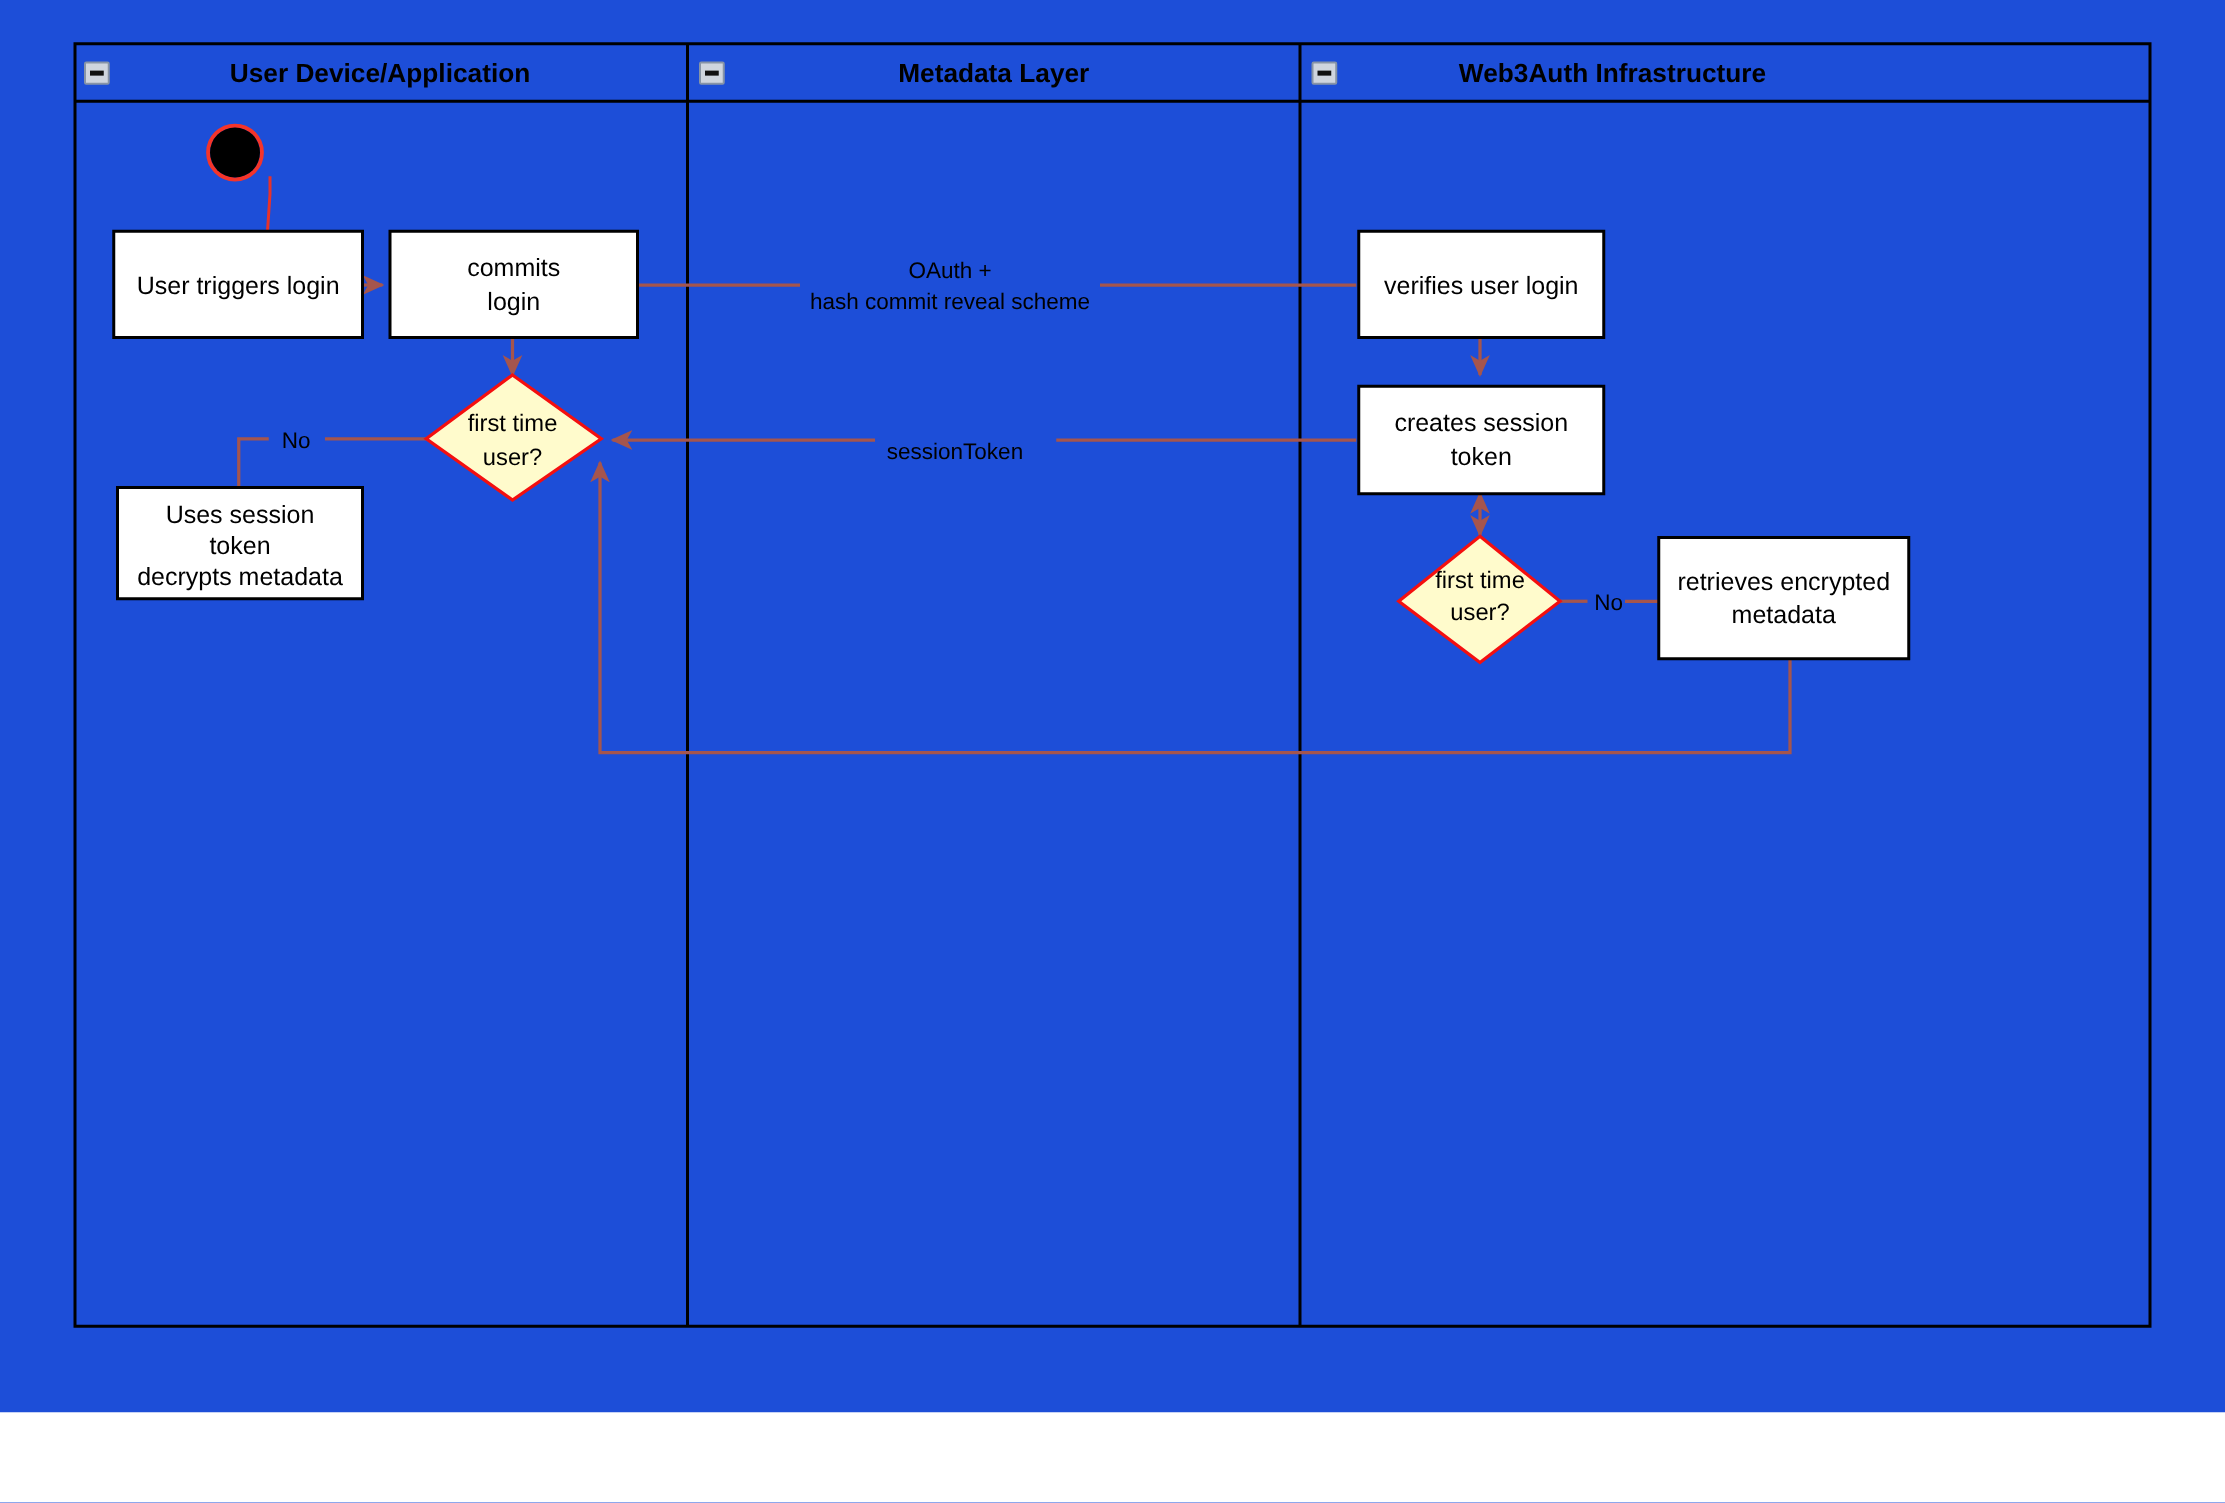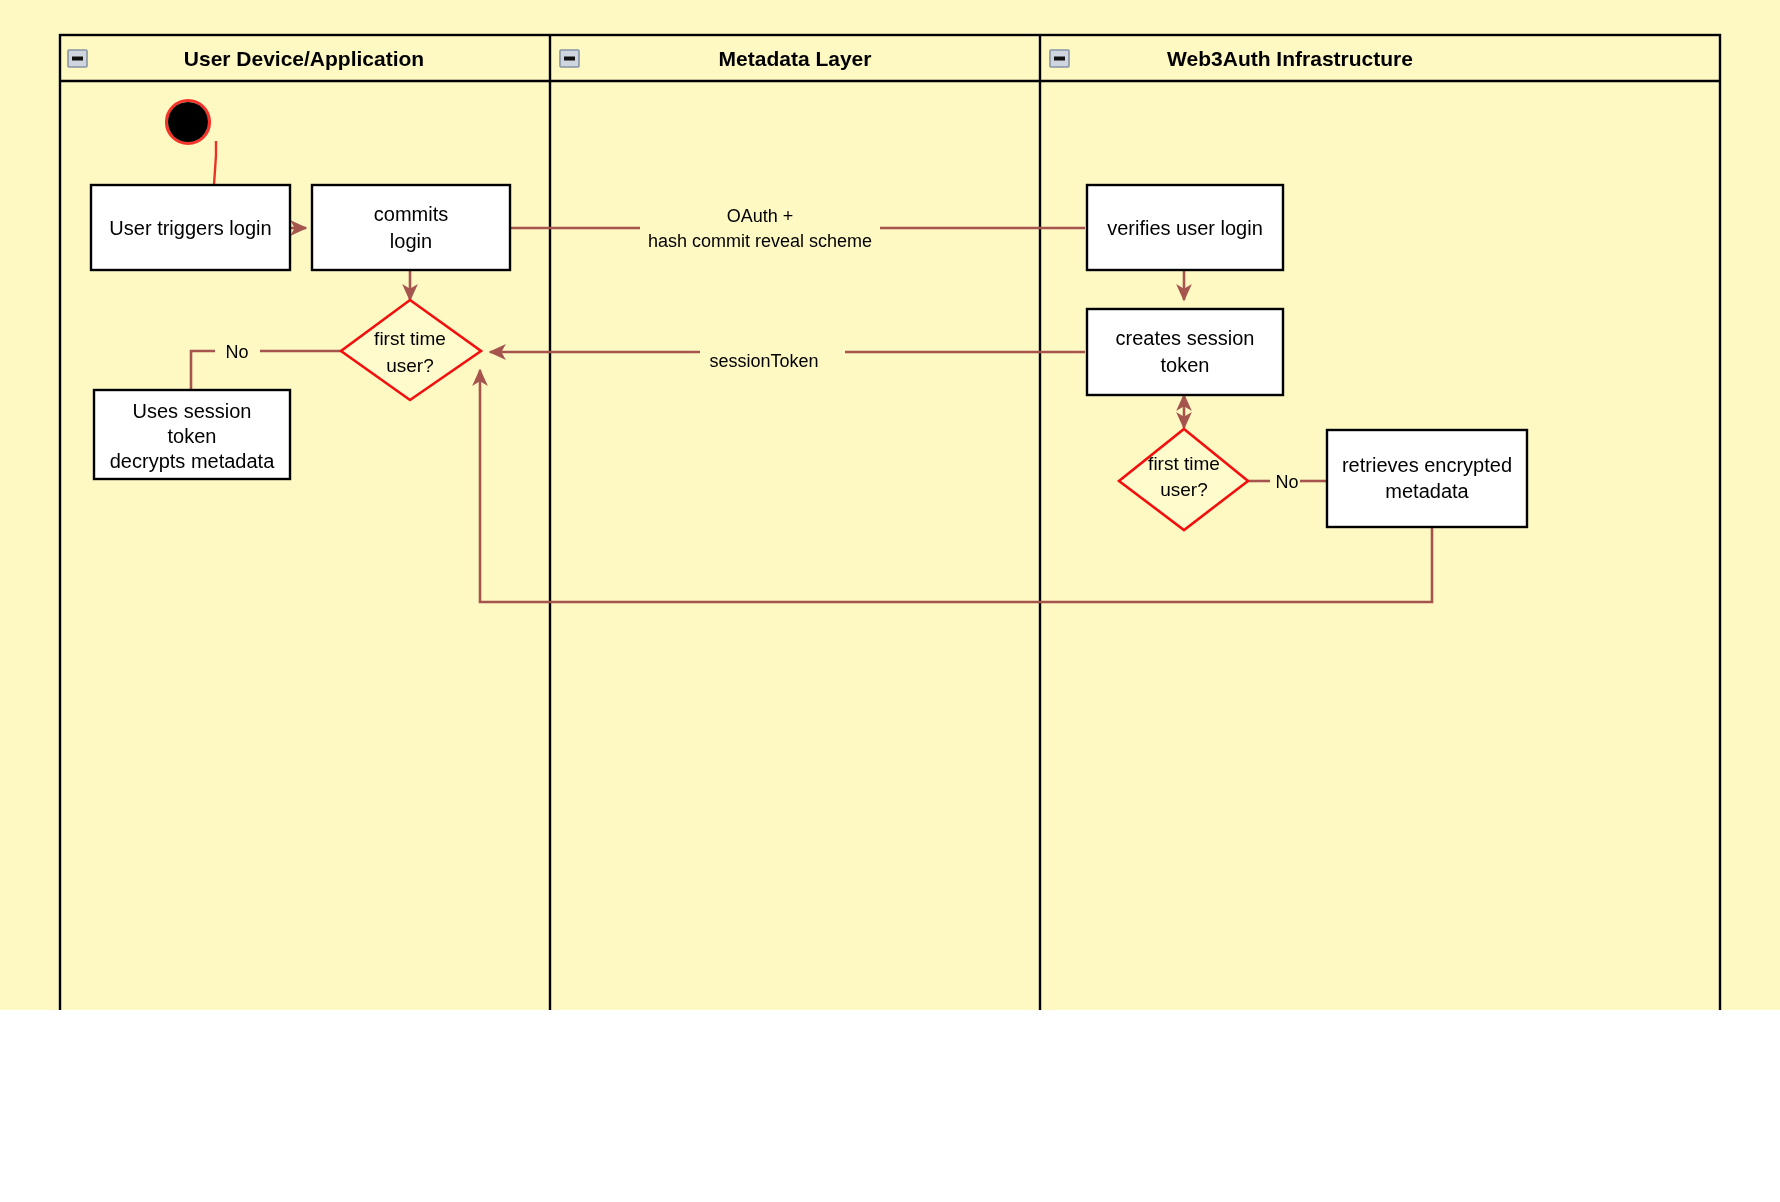--- a/index.html
+++ b/index.html
@@ -5,22 +5,22 @@
 <style>
   html, body {
     margin: 0;
     padding: 0;
     background: #ffffff;
     font-family: "Liberation Sans", sans-serif;
   }
   #stage {
     position: relative;
     width: 1780px;
-    height: 1010px;
-    background: #fef9c3;
+    height: 1130px;
+    background: #1d4ed8;
     overflow: hidden;
   }
   svg#diagram {
     position: absolute;
     left: 0;
     top: 0;
     width: 1780px;
     height: 1202px;
     display: block;
     shape-rendering: geometricPrecision;

